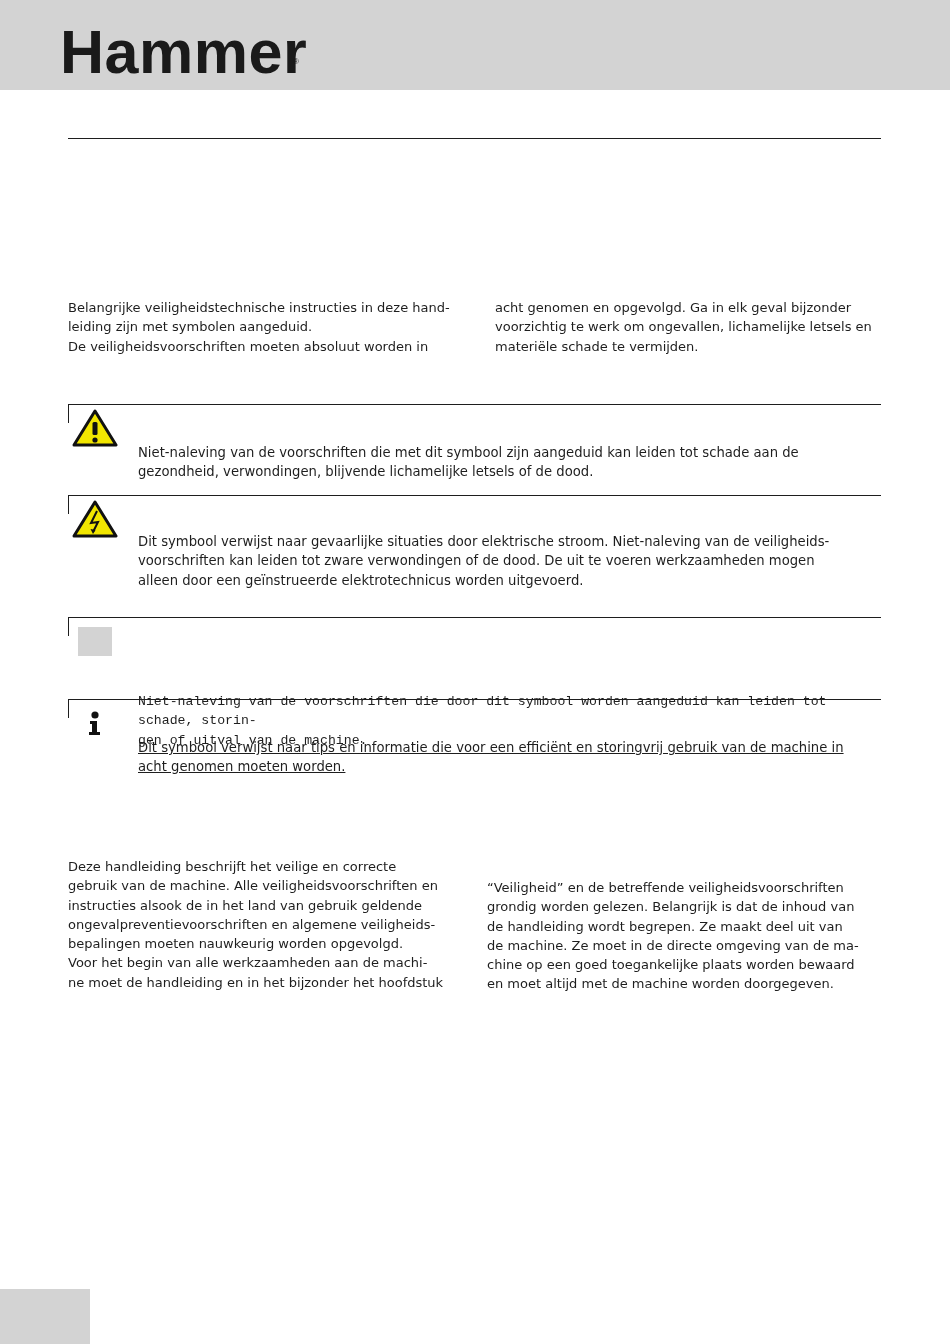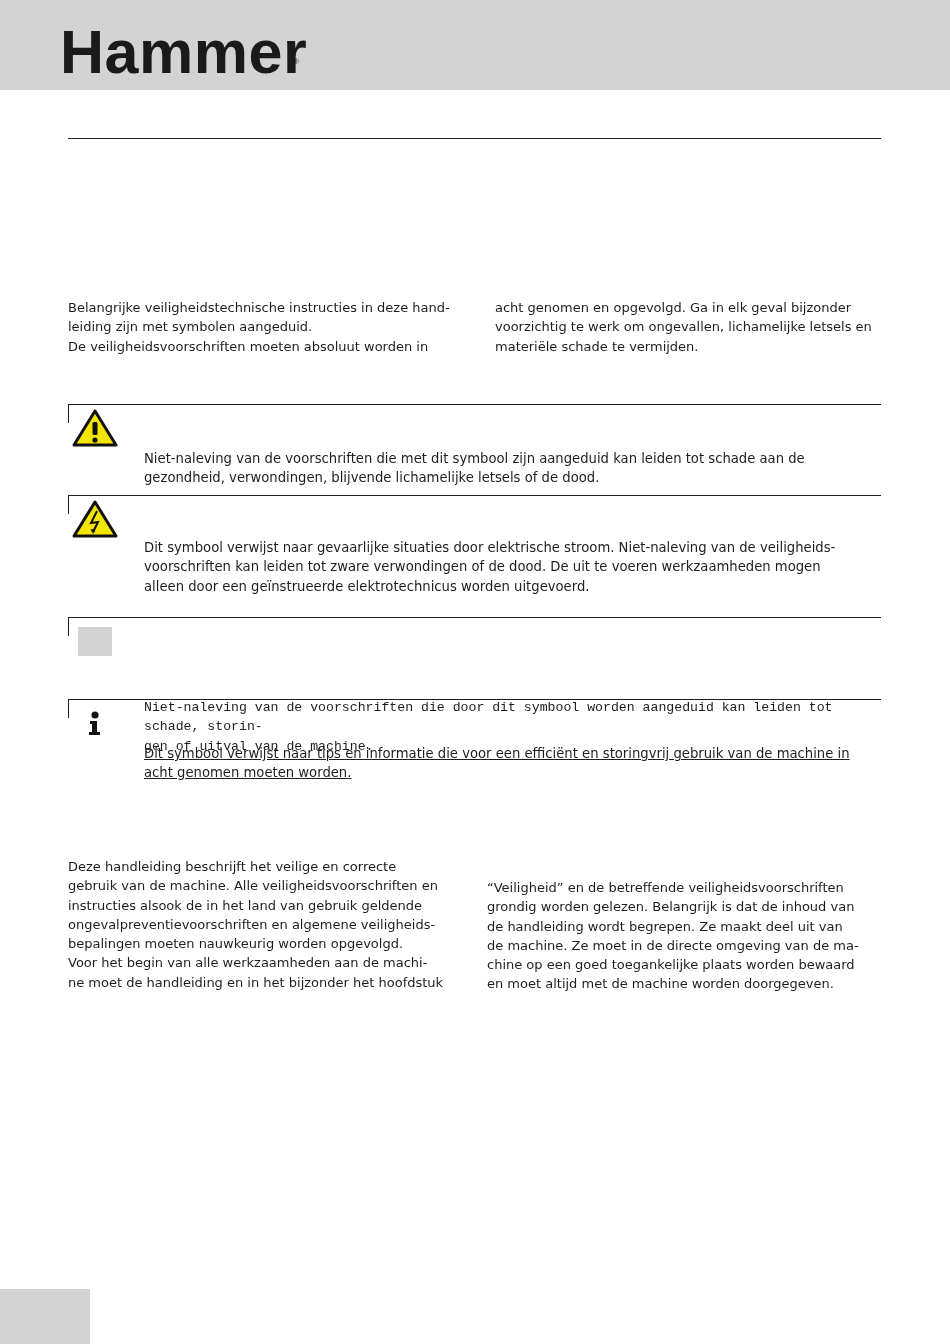--- a/index.html
+++ b/index.html
@@ -31,21 +31,21 @@
     }
     .notice-rule {
       position: absolute; left: 68px; width: 813px; height: 1px; background: #1e1e1e;
     }
     .notice-tick {
       position: absolute; left: 68px; width: 1px; height: 19px; background: #1e1e1e;
     }
     .notice-icon { position: absolute; }
     .notice-text {
       position: absolute; left: 126px; width: 740px; font-size: 13.2px;
-      line-height: 19.3px; color: #1e1e1e; white-space: pre-line; margin: 18px;
+      line-height: 19.3px; color: #1e1e1e; white-space: pre-line; margin: 12px;
     }
     .gray-square {
       position: absolute; left: 78px; top: 627px; width: 34px; height: 29px;
       background: #d3d3d3;
     }
     .footer-tab {
       position: absolute; left: 0; top: 1289px; width: 90px; height: 55px;
       background: #d3d3d3;
     }
   </style>

